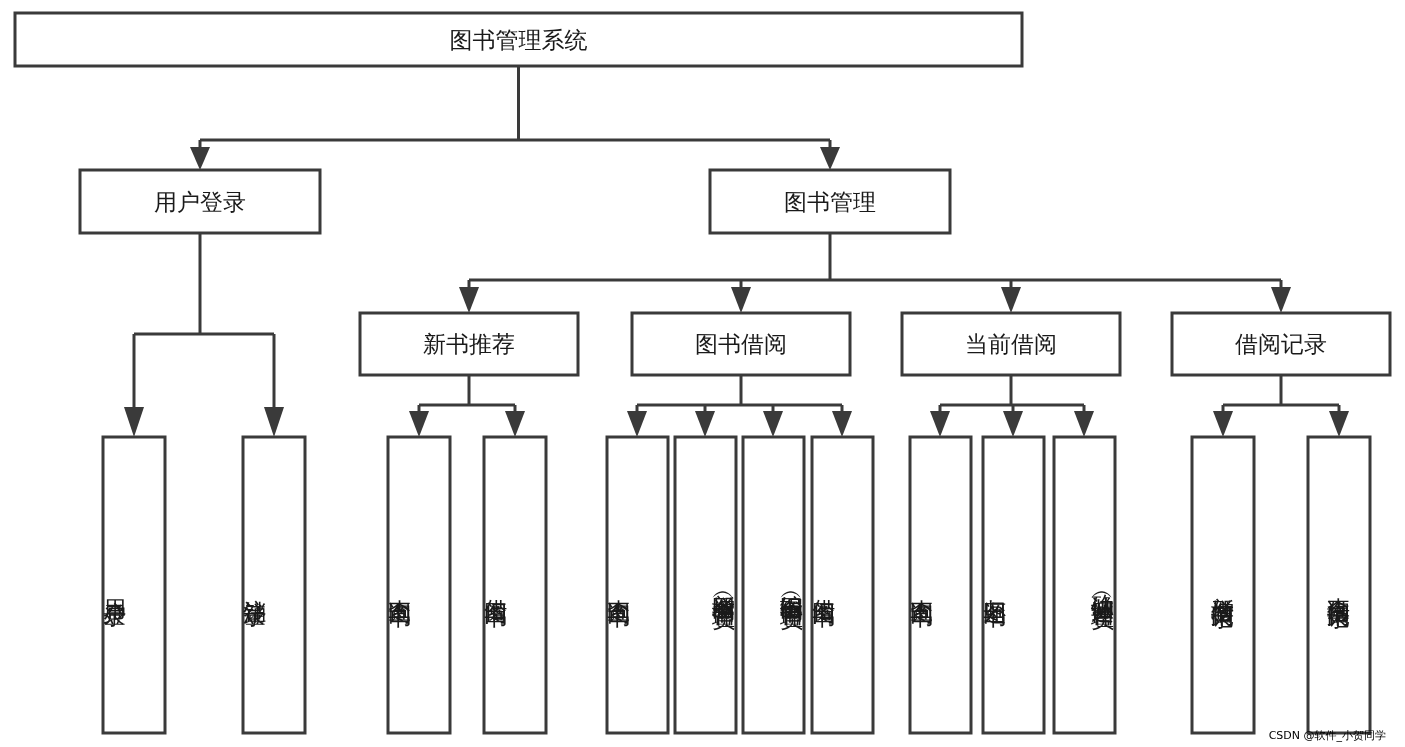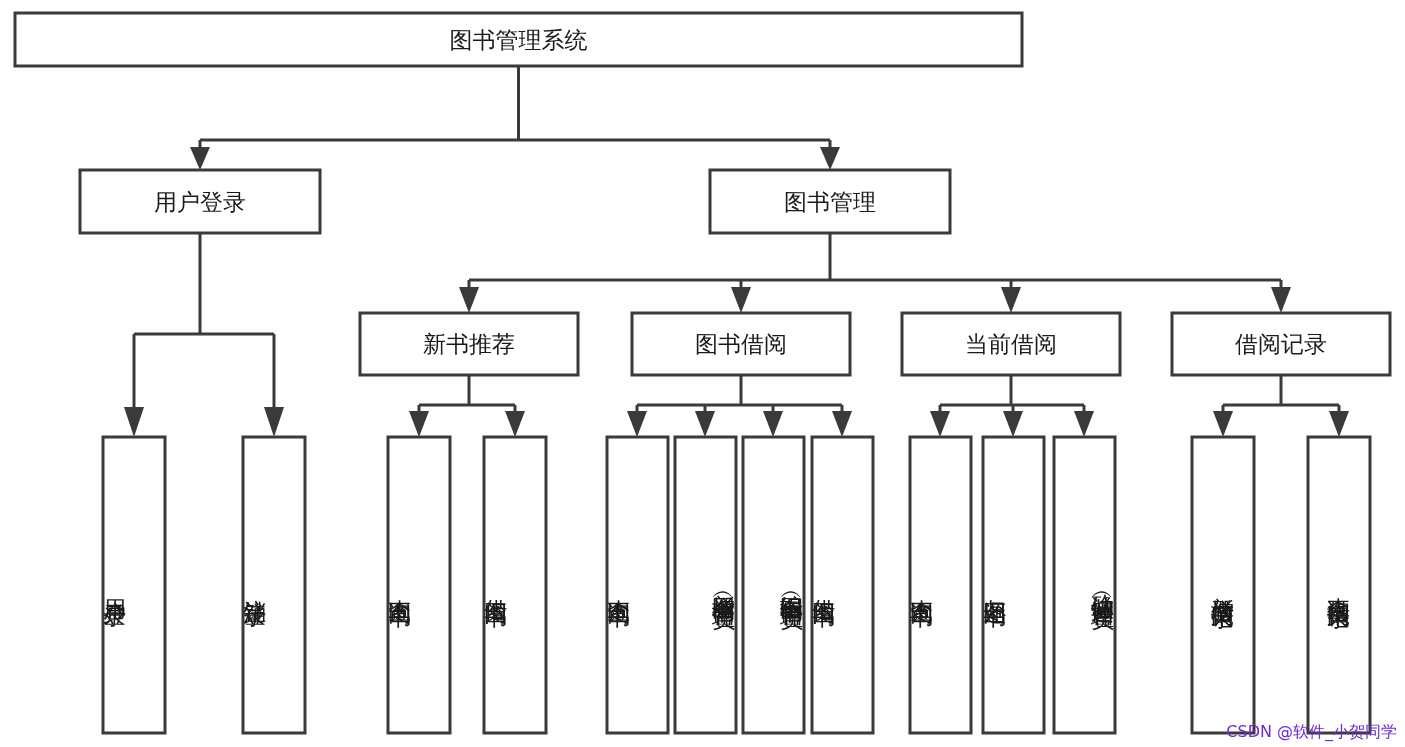--- a/index.html
+++ b/index.html
@@ -56,25 +56,25 @@
     font-family: "DejaVu Sans", "Liberation Sans", sans-serif;
     font-size: 23px;
     line-height: 1.05;
     color: #1a1a1a;
     letter-spacing: 2px;
     white-space: nowrap;
     pointer-events: none;
   }
   .watermark {
     position: absolute;
-    right: 8px;
+    right: 19px;
     bottom: 4px;
     font-family: "DejaVu Sans", "Liberation Sans", sans-serif;
-    font-size: 16px;
-    color: #6d28d9;
+    font-size: 11px;
+    color: #000000;
     white-space: nowrap;
     user-select: none;
   }
 </style>
 </head>
 <body>
 
 <div id="diagram-root">
 
   <svg id="flow-svg" viewBox="0 0 1405 747">

